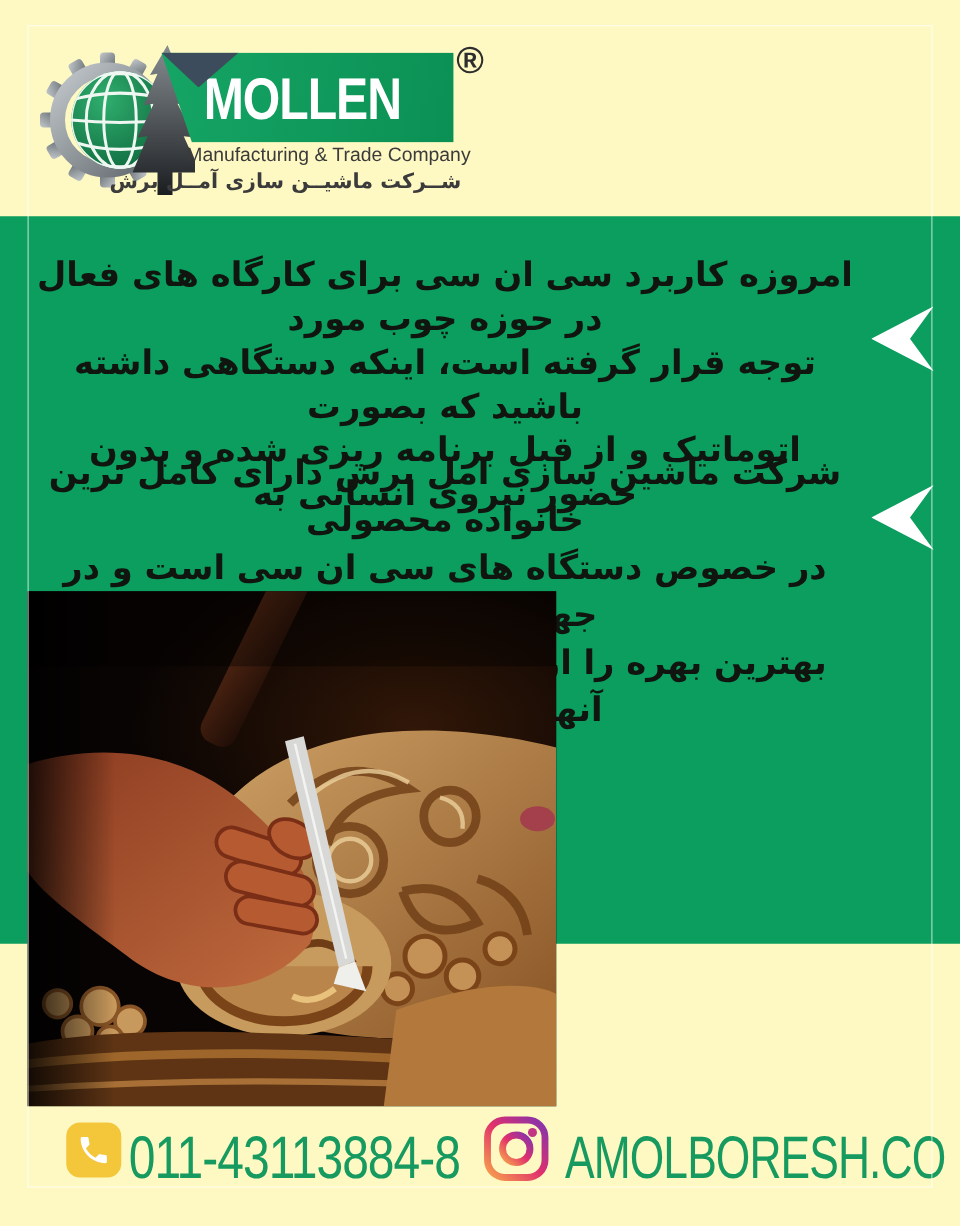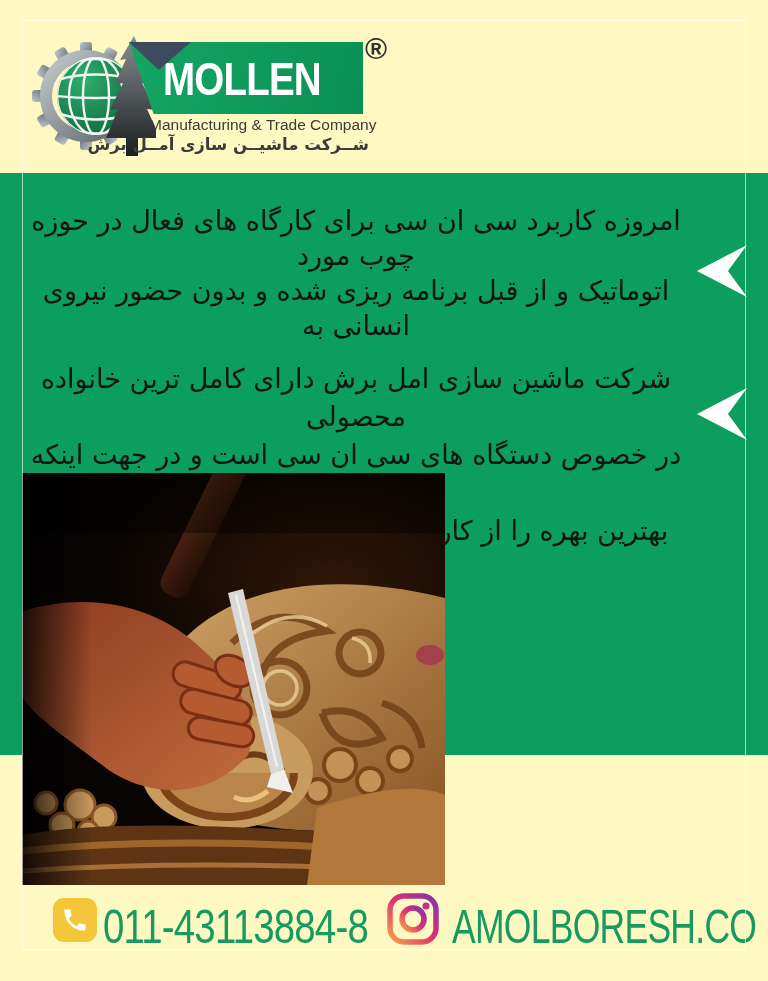--- a/index.html
+++ b/index.html
@@ -39,21 +39,21 @@
   }
   .tagline-fa{
     position:absolute;left:147px;top:135px;width:222px;z-index:2;text-align:left;
     direction:rtl;font-family:"DejaVu Sans",sans-serif;font-weight:bold;
     font-size:16.5px;color:#3b3b3b;white-space:nowrap;
   }
   
   .green-band{position:absolute;left:0;top:173px;width:768px;height:582px;background:#0c9e5e;z-index:1;}
   .para{
     position:absolute;z-index:2;direction:rtl;text-align:center;
-    font-family:"DejaVu Sans",sans-serif;font-weight:normal;color:#10150f;
+    font-family:"DejaVu Sans",sans-serif;font-weight:bold;color:#10150f;
     font-size:27px;
   }
   .para1{left:28px;top:203px;width:656px;line-height:35px;}
   .para2{left:28px;top:360px;width:656px;line-height:38px;}
   .para2-last{left:455px;top:472px;width:206px;line-height:38px;}
   .bullet-arrow{
     position:absolute;z-index:2;width:50px;height:52px;background:#ffffff;
     clip-path:polygon(0 50%,100% 0,62% 50%,100% 100%);
   }
   .arrow1{left:697px;top:245px;}
@@ -137,20 +137,21 @@
   </div>
   <div class="banner-fold"></div>
   <div class="registered">®</div>
   <div class="tagline-en">Manufacturing &amp; Trade Company</div>
   <div class="tagline-fa">شــرکت ماشیــن سازی آمــل برش</div>
 
   <div class="green-band"></div>
 
   <div class="para para1">
     <div>امروزه کاربرد سی ان سی برای کارگاه های فعال در حوزه چوب مورد</div>
+    <div>توجه قرار گرفته است، اینکه دستگاهی داشته باشید که بصورت</div>
     <div>اتوماتیک و از قبل برنامه ریزی شده و بدون حضور نیروی انسانی به</div>
   </div>
 
   <div class="para para2">
     <div>شرکت ماشین سازی امل برش دارای کامل ترین خانواده محصولی</div>
     <div>در خصوص دستگاه های سی ان سی است و در جهت اینکه مشتری</div>
     <div>بهترین بهره را از کاربردسی ان سی  ببرد برای آنها کلاس آموزشی</div>
   </div>
 
   <div class="bullet-arrow arrow1"></div>

